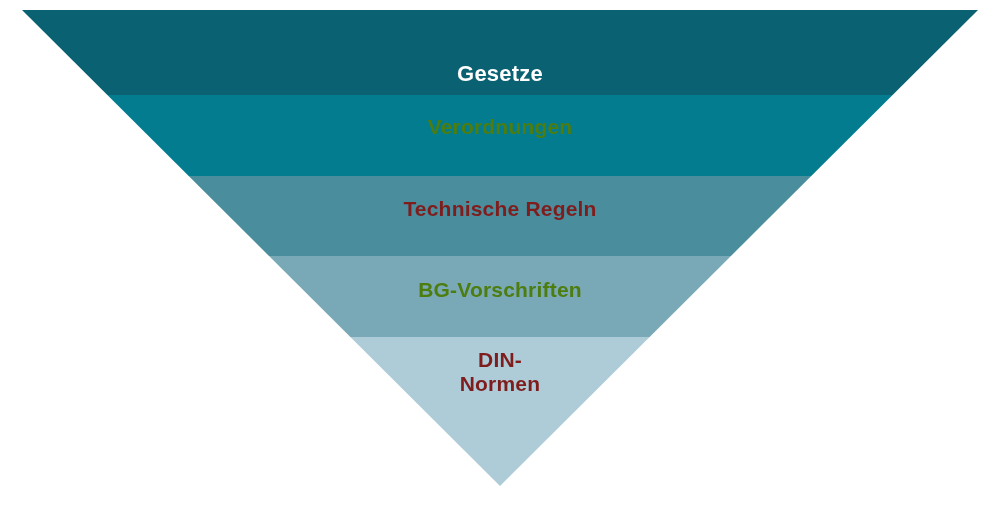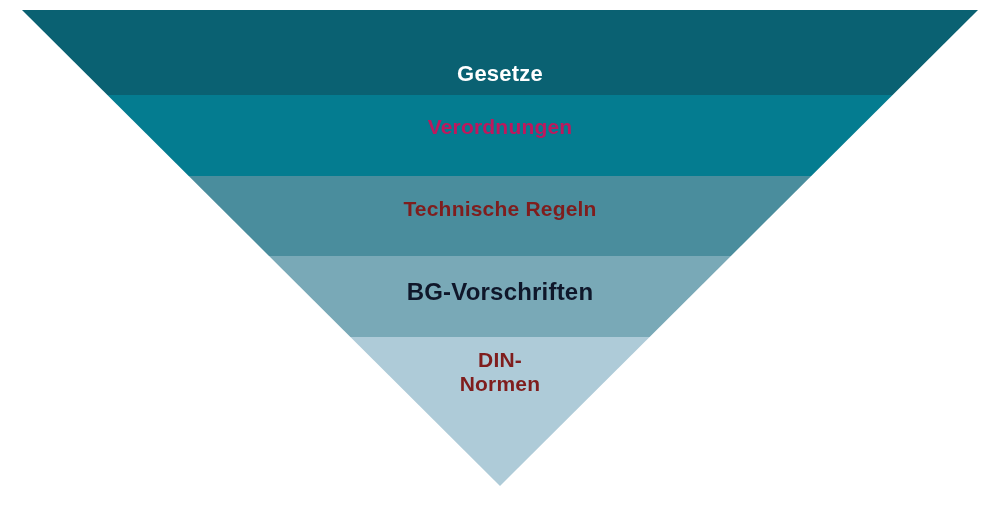--- a/index.html
+++ b/index.html
@@ -54,19 +54,19 @@
     <g clip-path="url(#triangle-clip)">
       <rect class="band-rect" x="0" y="10" width="1000" height="85" fill="#0a6172"></rect>
       <rect class="band-rect" x="0" y="95" width="1000" height="81" fill="#047c90"></rect>
       <rect class="band-rect" x="0" y="176" width="1000" height="80" fill="#4a8d9d"></rect>
       <rect class="band-rect" x="0" y="256" width="1000" height="81" fill="#79a9b7"></rect>
       <rect class="band-rect" x="0" y="337" width="1000" height="149" fill="#aecbd8"></rect>
     </g>
   </svg>
 
   <div class="band-label" style="top: 61px; font-size: 22px; color: rgb(255, 255, 255);">Gesetze</div>
-  <div class="band-label" style="top: 115px; font-size: 21px; color: #be185d;">Verordnungen</div>
+  <div class="band-label" style="top: 115px; font-size: 21px; color: #4d7c0f;">Verordnungen</div>
   <div class="band-label" style="top: 197px; font-size: 21px; color: #7f1d1d;">Technische Regeln</div>
-  <div class="band-label" style="top: 278px; font-size: 24px; color: #0f172a;">BG-Vorschriften</div>
+  <div class="band-label" style="top: 278px; font-size: 21px; color: #4d7c0f;">BG-Vorschriften</div>
   <div class="band-label" style="top: 348px; font-size: 21px; color: #7f1d1d;">DIN-
 Normen</div>
 
 </div>
 
 </body></html>

